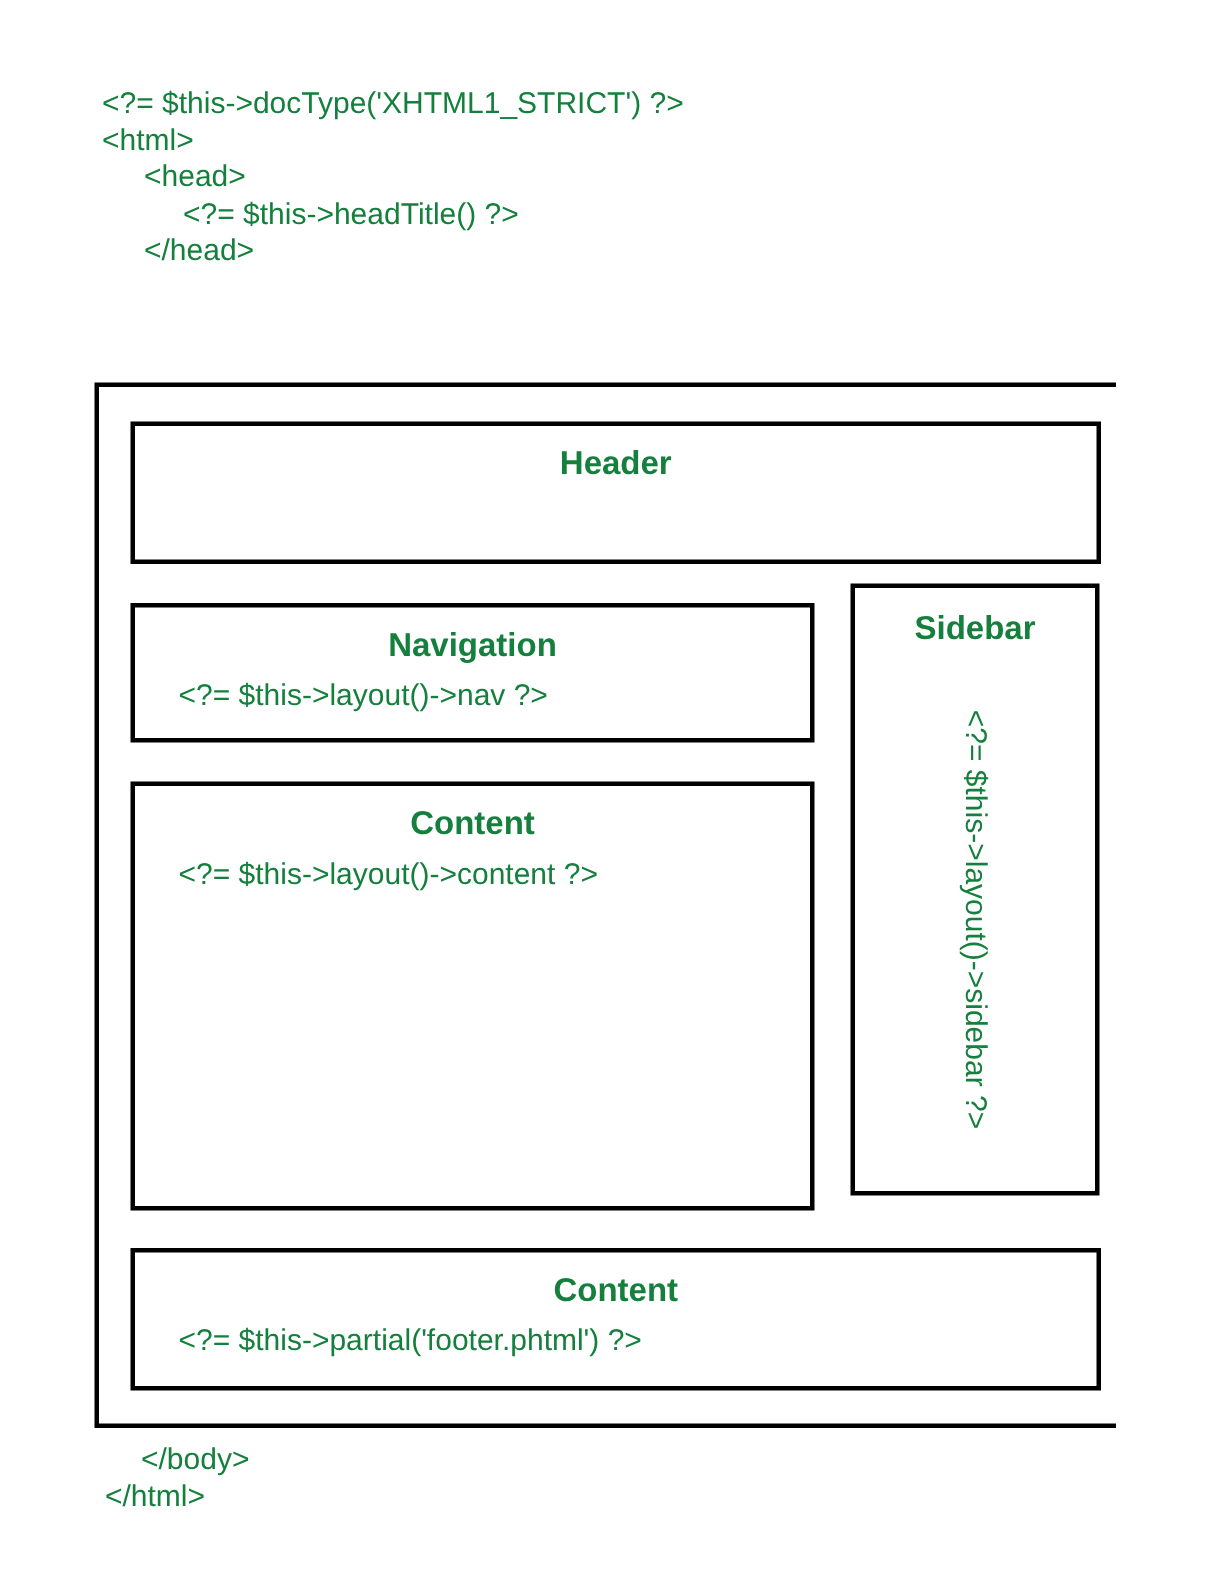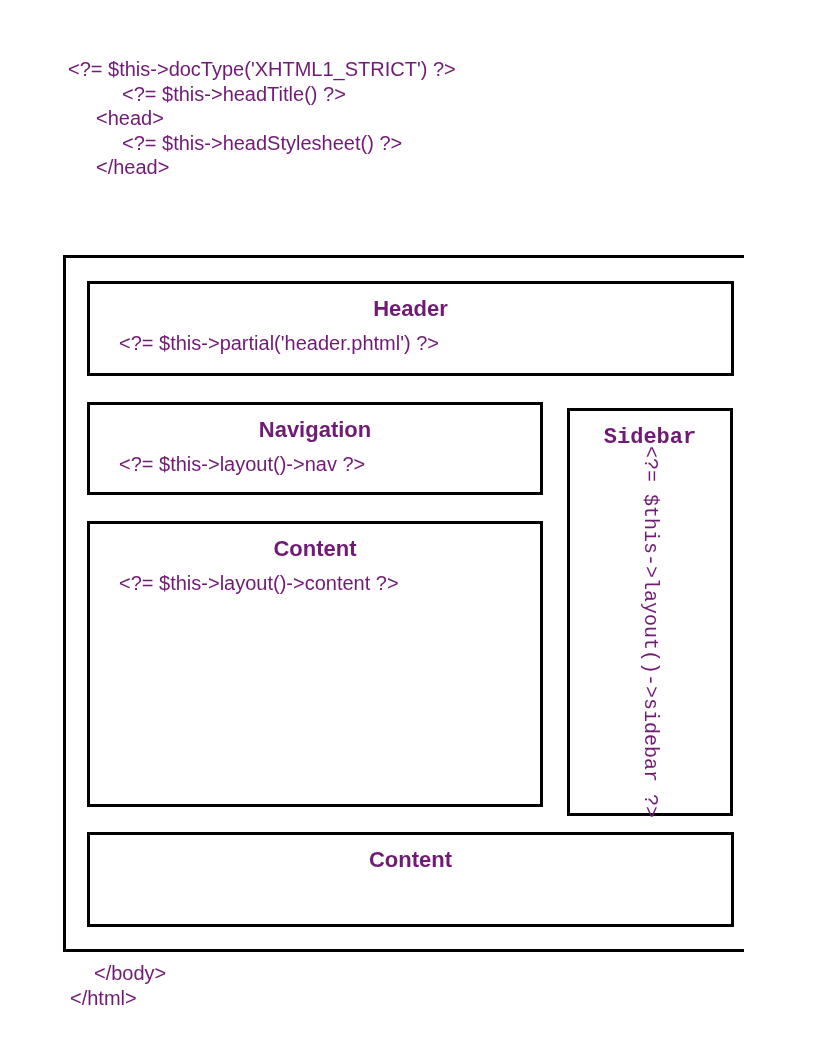--- a/index.html
+++ b/index.html
@@ -5,21 +5,21 @@
   html, body {
     margin: 0;
     padding: 0;
     background: #ffffff;
   }
   .page {
     position: relative;
     width: 744px;
     height: 1056px;
     background: #ffffff;
-    color: #701a75;
+    color: #15803d;
     font-family: "Liberation Sans", sans-serif;
     overflow: hidden;
   }
   .codeblock {
     position: absolute;
     font-size: 20px;
     line-height: 24.5px;
     white-space: nowrap;
   }
   #code-top    { left: 68px; top: 57px; }
@@ -37,21 +37,21 @@
     background: #ffffff;
     box-sizing: border-box;
   }
   #outer-box {
     left: 63px; top: 255px;
     width: 695px; height: 697px; padding-left: 24px;
   }
   #header-box  { left: 21px; top: 23px;  width: 647px; height: 95px;  }
   #nav-box     { left: 21px; top: 144px; width: 456px; height: 93px;  }
   #content-box { left: 21px; top: 263px; width: 456px; height: 286px; }
-  #sidebar-box { left: 501px; top: 150px; width: 166px; height: 408px; font-family: Liberation Mono, monospace; }
+  #sidebar-box { left: 501px; top: 131px; width: 166px; height: 408px; }
   #footer-box  { left: 21px; top: 574px; width: 647px; height: 95px;  }
 
   .box-title {
     position: absolute;
     left: 0; right: 0;
     top: 13px;
     text-align: center;
     font-weight: bold;
     font-size: 22px;
     line-height: 24px;
@@ -76,50 +76,50 @@
     white-space: nowrap;
   }
 </style>
 </head>
 <body>
 
 <div class="page">
 
   <div class="codeblock" id="code-top">
     <div class="line ind0">&lt;?= $this-&gt;docType('XHTML1_STRICT') ?&gt;</div>
+    <div class="line ind0">&lt;html&gt;</div>
+    <div class="line ind1">&lt;head&gt;</div>
     <div class="line ind2">&lt;?= $this-&gt;headTitle() ?&gt;</div>
-    <div class="line ind1">&lt;head&gt;</div>
-    <div class="line ind2">&lt;?= $this-&gt;headStylesheet() ?&gt;</div>
     <div class="line ind1">&lt;/head&gt;</div>
   </div>
 
   <div class="box" id="outer-box">
 
     <div class="box" id="header-box">
       <div class="box-title">Header</div>
-      <div class="box-code">&lt;?= $this-&gt;partial('header.phtml') ?&gt;</div>
     </div>
 
     <div class="box" id="nav-box">
       <div class="box-title">Navigation</div>
       <div class="box-code">&lt;?= $this-&gt;layout()-&gt;nav ?&gt;</div>
     </div>
 
     <div class="box" id="content-box">
       <div class="box-title">Content</div>
       <div class="box-code">&lt;?= $this-&gt;layout()-&gt;content ?&gt;</div>
     </div>
 
     <div class="box" id="sidebar-box">
       <div class="box-title">Sidebar</div>
       <div class="box-code-vertical">&lt;?= $this-&gt;layout()-&gt;sidebar ?&gt;</div>
     </div>
 
     <div class="box" id="footer-box">
       <div class="box-title">Content</div>
+      <div class="box-code">&lt;?= $this-&gt;partial('footer.phtml') ?&gt;</div>
     </div>
 
   </div>
 
   <div class="codeblock" id="code-bottom">
     <div class="line bind1">&lt;/body&gt;</div>
     <div class="line bind0">&lt;/html&gt;</div>
   </div>
 
 </div>

